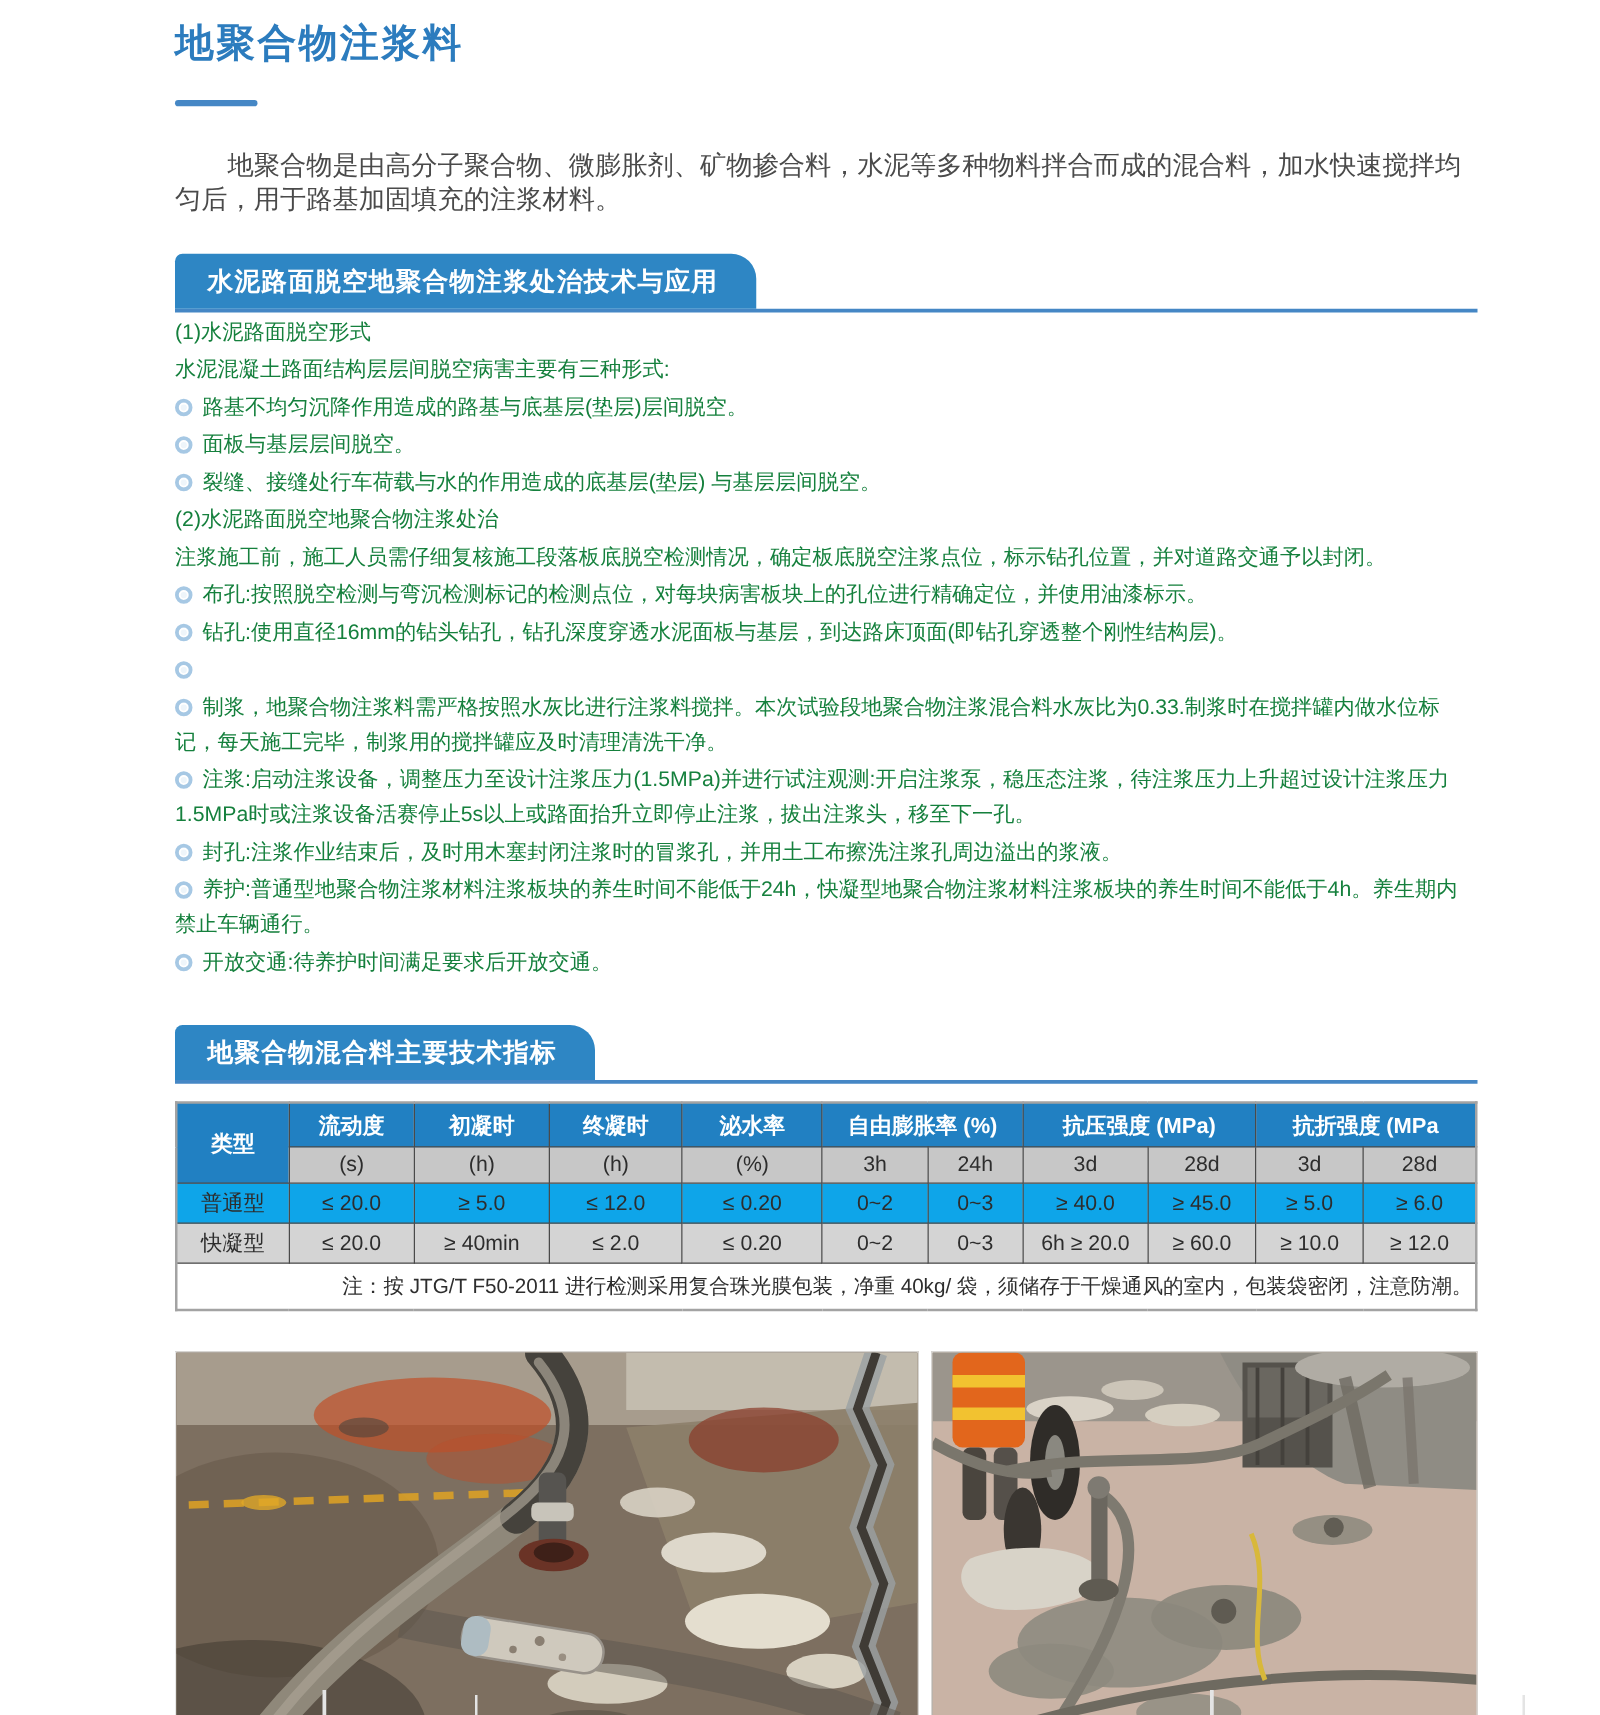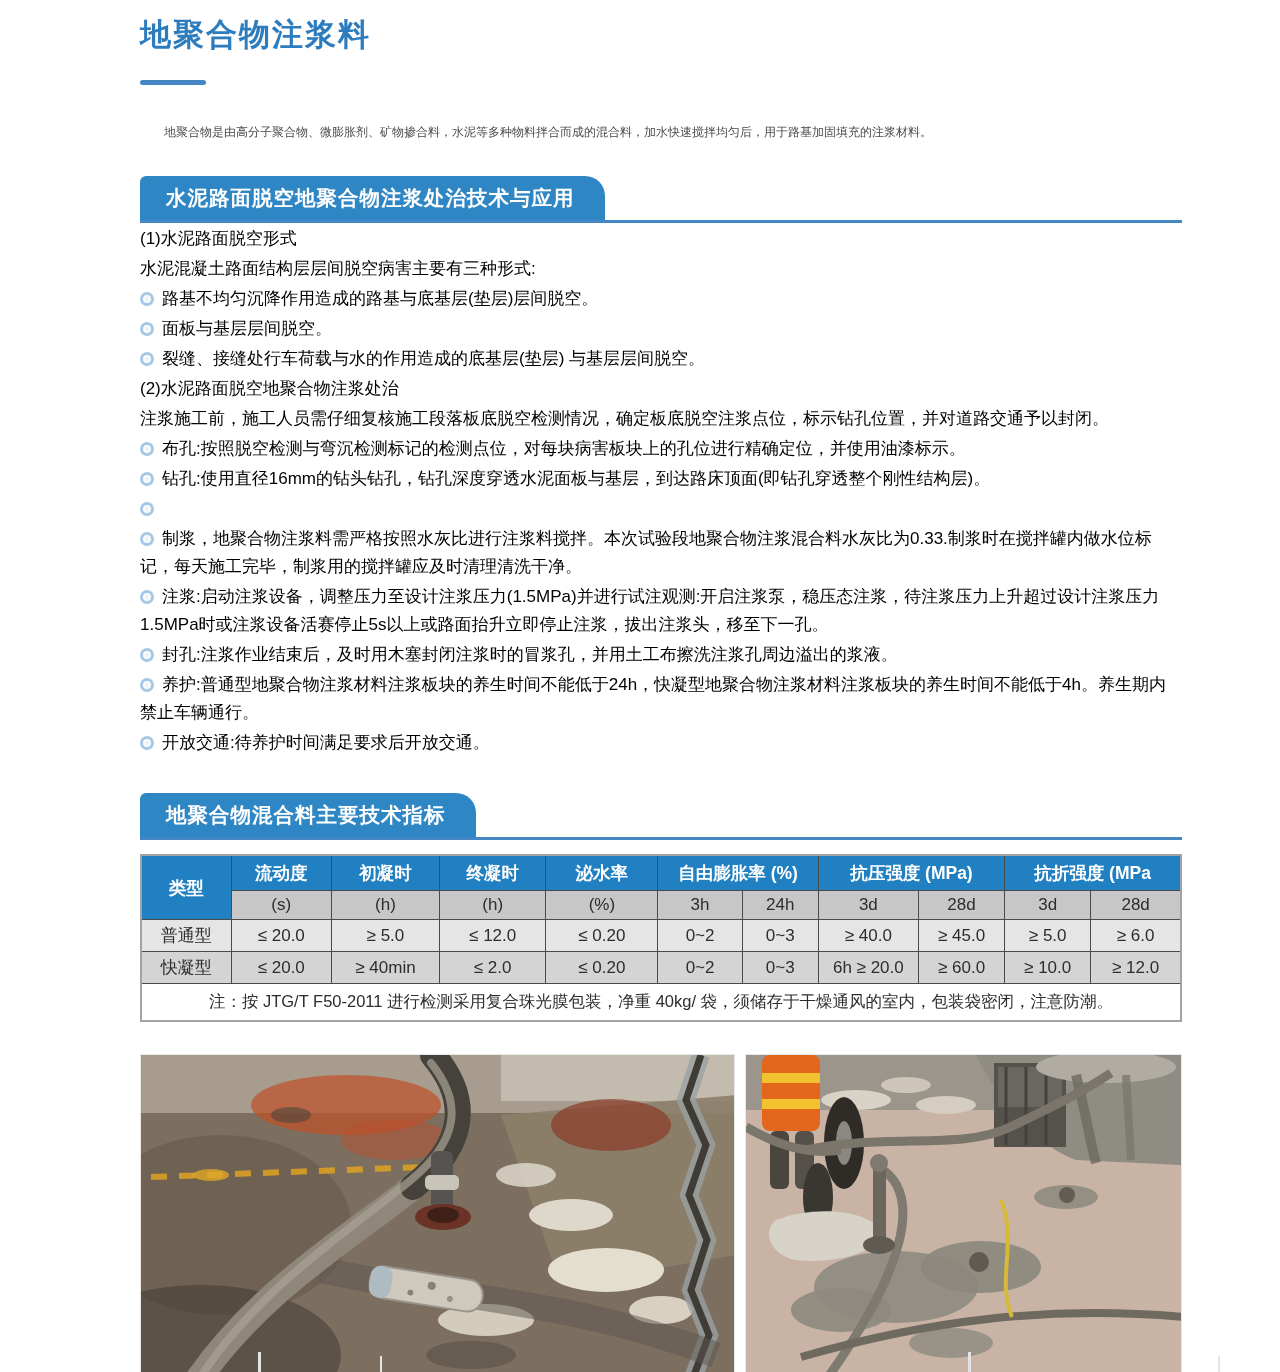--- a/index.html
+++ b/index.html
@@ -21,38 +21,38 @@
   }
   .title-dash{
     margin-top:24px;
     width:66px;height:5px;border-radius:3px;
     background:var(--line-blue,#4587c5);
   }
 
   
   .intro{
     margin-top:34px;
-    font-size:12px;line-height:27px;
+    font-size:21px;line-height:27px;
     color:#4a4a4a;
     text-indent:2em;
   }
 
   
   .banner-row{margin-top:30px;border-bottom:3px solid var(--line-blue,#4587c5);}
   .banner{
     display:inline-block;
     background:var(--accent-blue,#2e86c4);
     color:#ffffff;font-size:20.5px;font-weight:bold;letter-spacing:1px;
     padding:8px 30px 8px 26px;
     border-radius:6px 20px 0 0;
   }
   .banner-row.second{margin-top:36px;}
 
   
-  .body-list{font-size:17px;line-height:28px;color:#000000;}
+  .body-list{font-size:17px;line-height:28px;color:#15803d;}
   .li{margin:2px 0;}
   .bullet-icon{
     display:inline-block;vertical-align:-2px;
     width:8px;height:8px;border-radius:50%;
     border:3.5px solid var(--bullet-blue,#a6c8e4);
     background:#eef5fa;
     box-shadow:inset 0 0 0 1.5px #fff;
     margin-right:8px;
   }
 
@@ -69,23 +69,23 @@
     border:1.5px solid #4a4a4a;
     text-align:center;
     padding:2px 2px;
     font-weight:normal;
   }
   .spec-table .h-blue{
     background:var(--table-blue,#2180c2);
     color:#fff;font-weight:600;height:30px;font-size:17.5px;
   }
   .spec-table .h-gray{background:#c7c7c7;height:24px;}
-  .spec-table .r-white td{background:#e5e5e5;height:27px;}
+  .spec-table .r-white td{background:#0ea5e9;height:27px;}
   .spec-table .r-gray td{background:#d4d4d4;height:27px;}
-  .spec-table .note-row td{background:#fff;height:32px;font-size:16.5px;}
+  .spec-table .note-row td{background:#fff;height:32px;font-size:16.5px;text-align:right;}
 
   
   .photo-row{margin-top:32px;display:flex;gap:10px;}
   .photo{position:relative;overflow:hidden;background:#8a7c6c;}
   .photo svg{display:block;}
   .photo-left{width:595px;height:323px;border:1px solid #e8e8e8;}
   .photo-right{width:437px;height:325px;border:1px solid #e8e8e8;}
 
   
   .artifact{position:absolute;background:#e4e4e4;}

